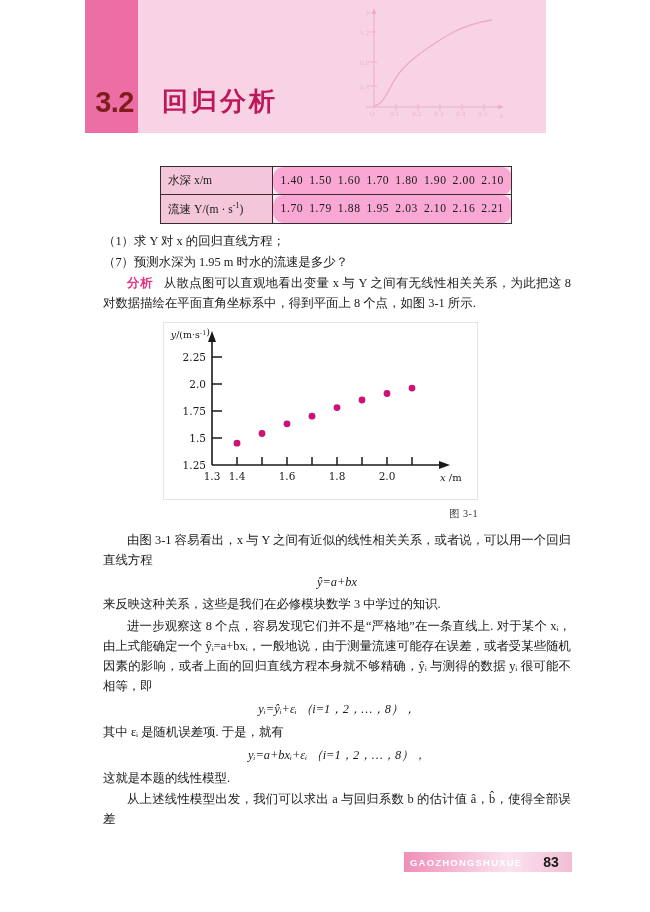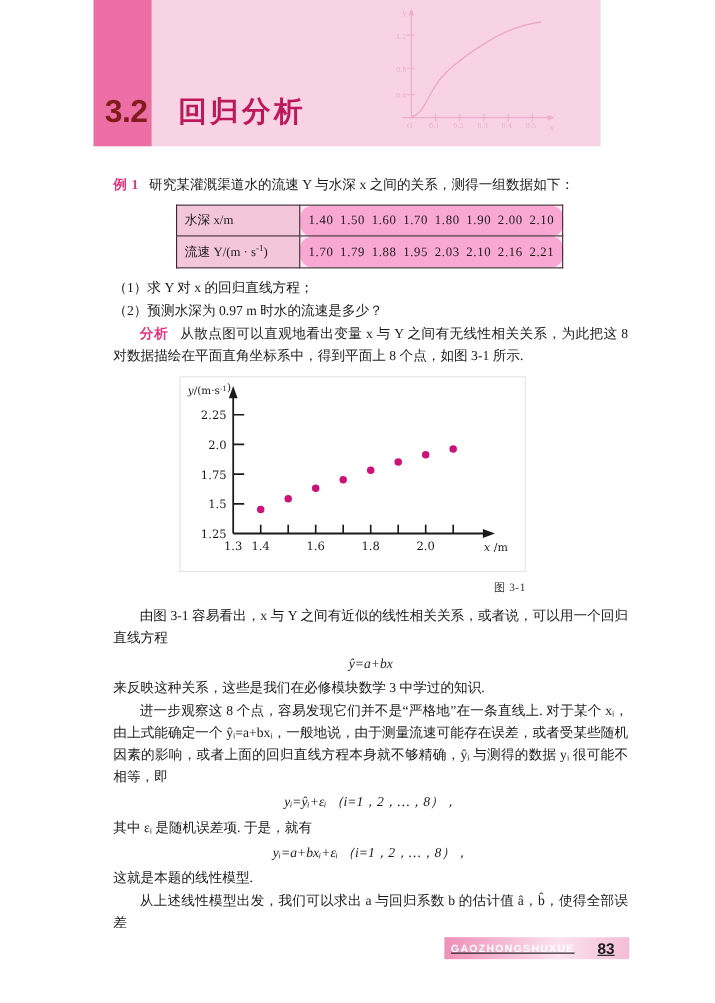--- a/index.html
+++ b/index.html
@@ -132,21 +132,20 @@
 
   
   .footer {
     position: absolute;
     left: 404px; bottom: 40px;
     width: 168px; height: 20px;
     background: linear-gradient(to right, #e8budget 0%, #f6c9dd 100%);
     background: linear-gradient(to right, #ef8fb8 0%, #fbe3ee 62%, #f3bdd6 100%);
     display: flex;
     align-items: center;
-    text-decoration: underline;
   }
   .footer-brand {
     flex: 1;
     font-size: 9.5px;
     color: #ffffff;
     letter-spacing: 1.2px;
     font-family: "Liberation Sans", sans-serif;
     font-weight: bold;
     padding-left: 6px;
   }
@@ -192,42 +191,38 @@
       <text x="8" y="61" font-size="6" fill="#e98fbc" font-family="DejaVu Serif, serif">0.8</text>
       <text x="8" y="31" font-size="6" fill="#e98fbc" font-family="DejaVu Serif, serif">1.2</text>
       <text x="14" y="10" font-size="6" fill="#e98fbc" font-style="italic" font-family="DejaVu Serif, serif">y</text>
       <text x="148" y="114" font-size="6" fill="#e98fbc" font-style="italic" font-family="DejaVu Serif, serif">x</text>
     </svg>
   </div>
 </div>
 
 <div class="content">
 
-  <div class="para">
-    <span class="label-pink">例 1</span>
-    &nbsp;&nbsp;<span>研究某灌溉渠道水的流速 Y 与水深 x 之间的关系，测得一组数据如下：</span>
-  </div>
 
   <div class="data-table-wrap">
     <table class="data-table">
       <tbody>
           <tr>
         <td class="rowhead">水深 x/m</td>
         <td class="rowvals">1.40  1.50  1.60  1.70  1.80  1.90  2.00  2.10</td>
       </tr>
       <tr>
         <td class="rowhead"><span>流速 Y/(m · s</span><sup>-1</sup><span>)</span></td>
         <td class="rowvals">1.70  1.79  1.88  1.95  2.03  2.10  2.16  2.21</td>
       </tr>
     </tbody>
       </table>
   </div>
 
   <div class="para">（1）求 Y 对 x 的回归直线方程；</div>
-  <div class="para">（2）预测水深为 0.97 m 时水的流速是多少？</div>
+  <div class="para">（7）预测水深为 1.95 m 时水的流速是多少？</div>
 
   <div class="para indent">
     <span class="label-pink">分析</span>
     &nbsp;&nbsp;<span>从散点图可以直观地看出变量 x 与 Y 之间有无线性相关关系，为此把这 8 对数据描绘在平面直角坐标系中，得到平面上 8 个点，如图 3-1 所示.</span>
   </div>
 
   <div class="figure-box">
     <svg width="313" height="176" viewBox="0 0 313 176">
 
       <line x1="48" y1="18" x2="48" y2="142" stroke="#1a1a1a" stroke-width="1.6"></line>

